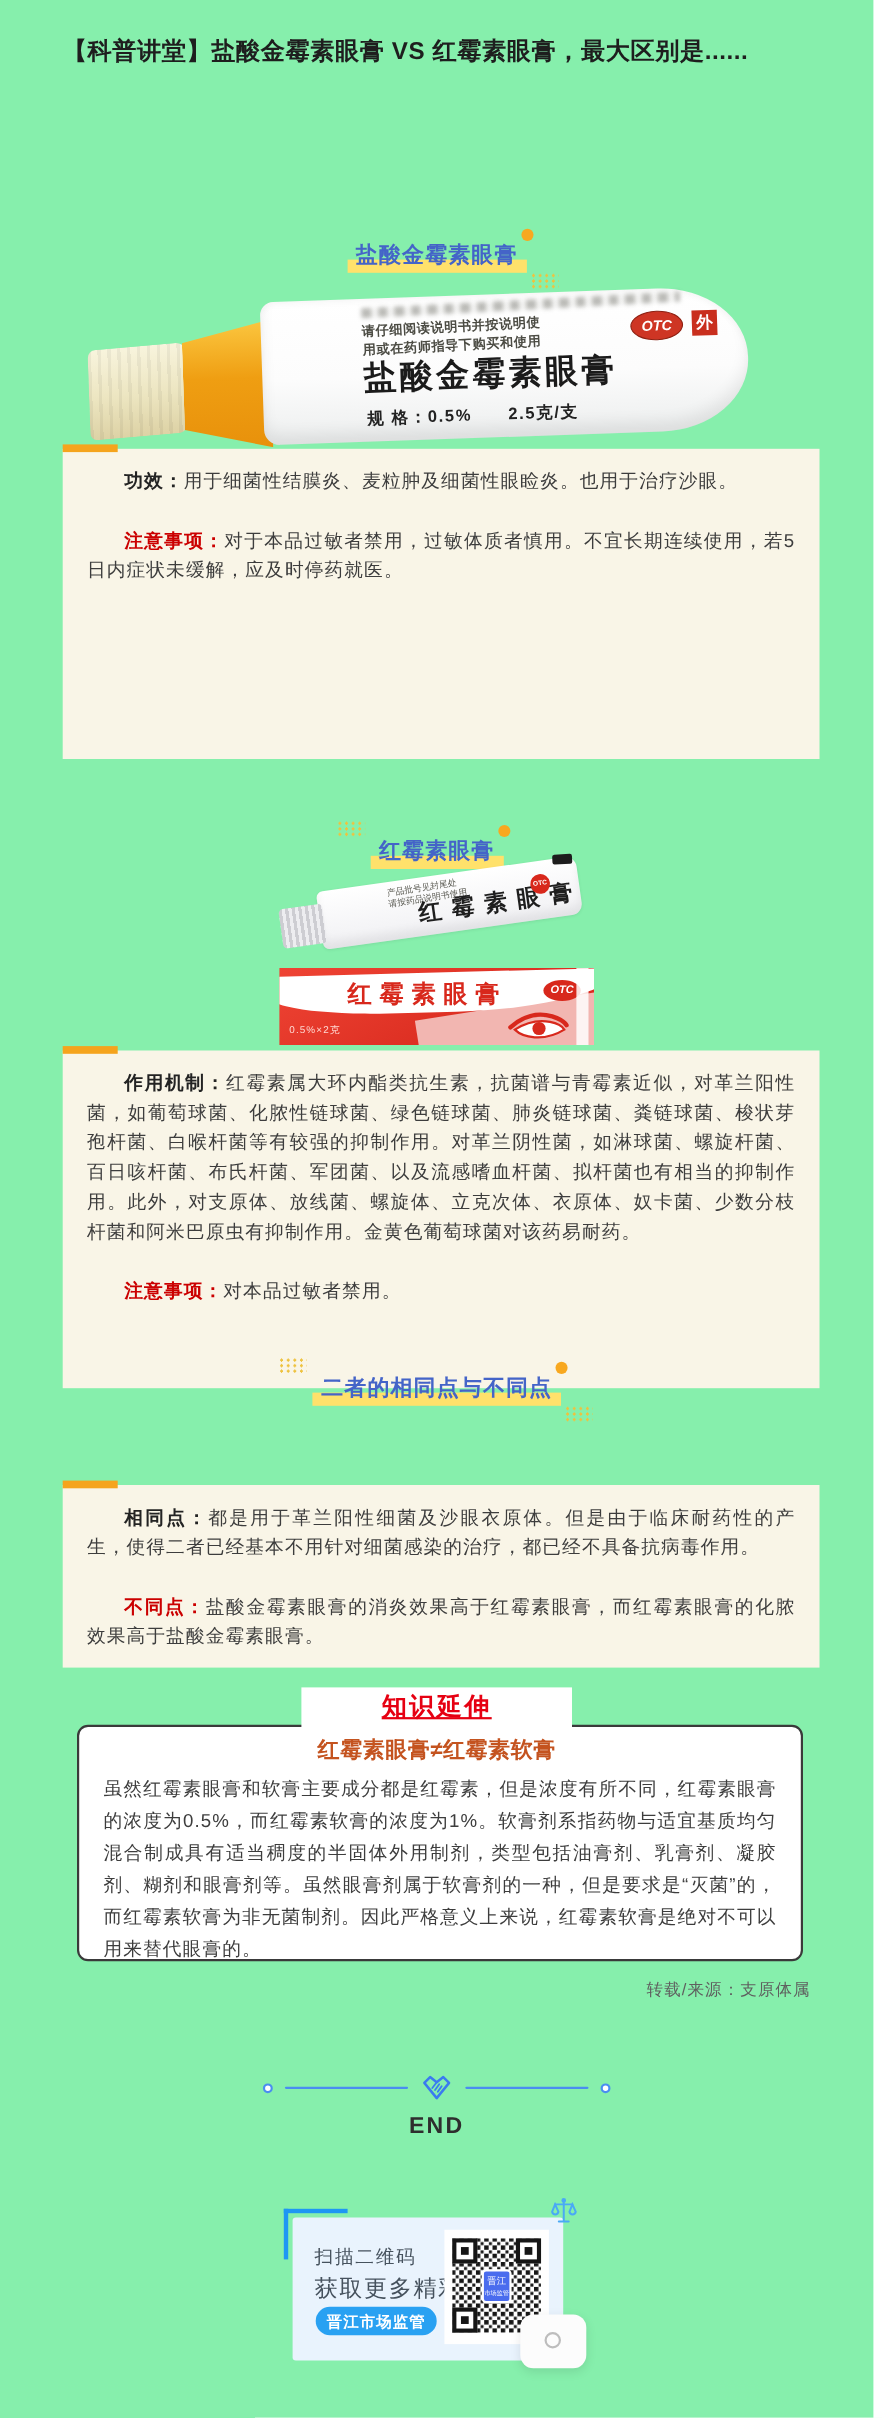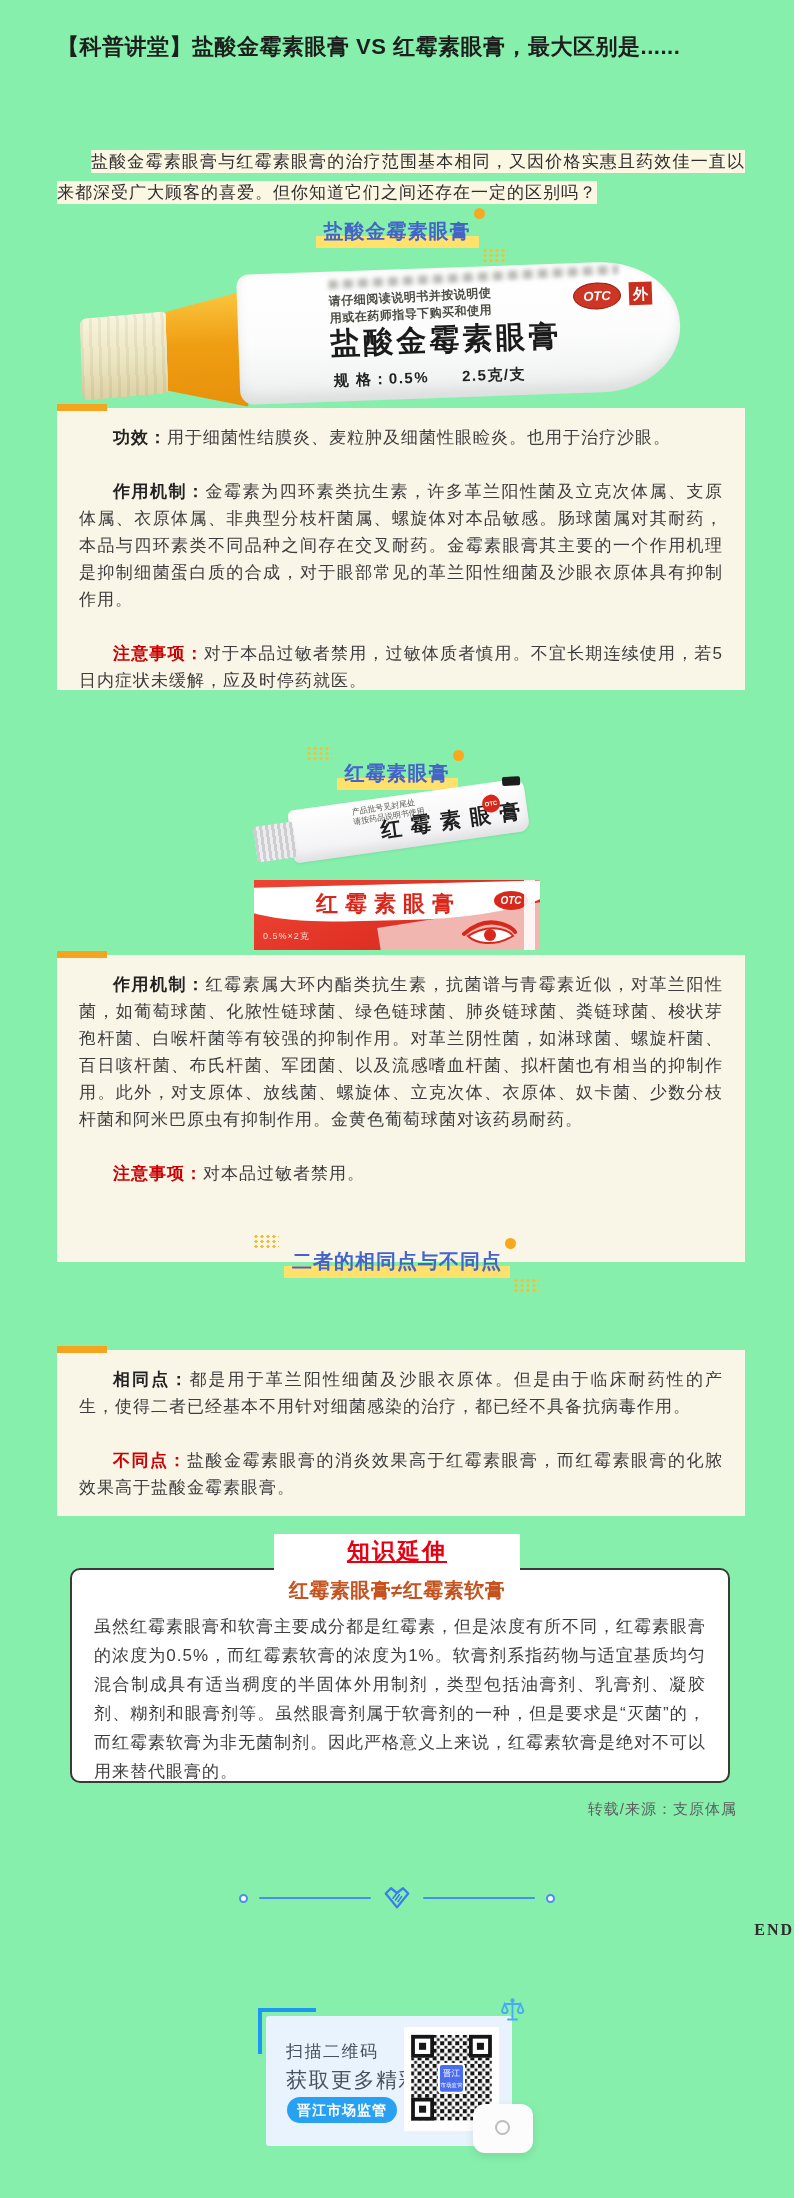--- a/index.html
+++ b/index.html
@@ -111,22 +111,22 @@
 
   
   .source{position:absolute;top:1800px;right:57px;font-size:15px;color:#5f5f5f;letter-spacing:1px;}
 
   
   .end-divider{position:absolute;top:1883px;left:0;width:100%;display:flex;align-items:center;
                justify-content:center;gap:11px;}
   .circ{width:9px;height:9px;border:2px solid #4a8df0;border-radius:50%;background:#fff;box-sizing:border-box;}
   .dline{width:112px;height:2px;background:#4a8df0;border-radius:1px;}
   .hs-icon{width:30px;height:30px;}
-  .end-label{position:absolute;top:1921px;left:0;width:100%;text-align:right;font-size:16px;
-             font-weight:700;color:#2e2e2e;letter-spacing:2px;font-family:Liberation Serif, serif;}
+  .end-label{position:absolute;top:1921px;left:0;width:100%;text-align:center;font-size:21px;
+             font-weight:700;color:#2e2e2e;letter-spacing:2px;font-family:Liberation Sans, sans-serif;}
 
   
   .f-bracket{position:absolute;left:258px;top:2008px;width:58px;height:46px;
              border-left:4px solid #1e97f3;border-top:4px solid #1e97f3;box-sizing:border-box;}
   .f-card{position:absolute;left:266px;top:2016px;width:246px;height:130px;background:#e9f3fd;
           border-radius:3px;}
   .scales{position:absolute;left:499px;top:1997px;width:27px;height:27px;}
   .f-line1{position:absolute;left:286px;top:2040px;font-size:17px;color:#46525e;letter-spacing:1.5px;}
   .f-line2{position:absolute;left:286px;top:2066px;font-size:21px;color:#46525e;letter-spacing:1.5px;}
   .f-btn{position:absolute;left:287px;top:2097px;width:110px;height:26px;border:none;cursor:pointer;
@@ -141,21 +141,20 @@
   .f-ring{position:absolute;left:22px;top:16px;width:15px;height:15px;border:2px solid #bdbdbd;
           border-radius:50%;box-sizing:border-box;}
 </style>
 </head>
 <body>
 
 <div class="page">
 
   <h1 class="art-title">【科普讲堂】盐酸金霉素眼膏 VS 红霉素眼膏，最大区别是......</h1>
 
-  <p class="intro"><span class="mark">盐酸金霉素眼膏与红霉素眼膏的治疗范围基本相同，又因价格实惠且药效佳一直以来都深受广大顾客的喜爱。但你知道它们之间还存在一定的区别吗？</span></p>
 
   <div class="sec-header" style="top:218px">
     <span class="hdr-inner">
       <span class="hdr-text">盐酸金霉素眼膏</span>
       <span class="orange-dot"></span>
       <span class="dots dots-br"></span>
     </span>
   </div>
 
   <div class="p1">
@@ -172,21 +171,20 @@
         <div class="p1-ext">外</div>
         <div class="p1-name">盐酸金霉素眼膏</div>
         <div class="p1-spec">规 格：0.5%　　2.5克/支</div>
       </div>
     </div>
   </div>
 
   <div class="info-box" style="top:408px;height:282px">
     <i class="accent-bar"></i>
     <p class="para"><b class="plabel">功效：</b><span>用于细菌性结膜炎、麦粒肿及细菌性眼睑炎。也用于治疗沙眼。</span></p>
-    <p class="para"><b class="plabel">作用机制：</b><span>金霉素为四环素类抗生素，许多革兰阳性菌及立克次体属、支原体属、衣原体属、非典型分枝杆菌属、螺旋体对本品敏感。肠球菌属对其耐药，本品与四环素类不同品种之间存在交叉耐药。金霉素眼膏其主要的一个作用机理是抑制细菌蛋白质的合成，对于眼部常见的革兰阳性细菌及沙眼衣原体具有抑制作用。</span></p>
     <p class="para"><b class="plabel red">注意事项：</b><span>对于本品过敏者禁用，过敏体质者慎用。不宜长期连续使用，若5日内症状未缓解，应及时停药就医。</span></p>
   </div>
 
   <div class="sec-header" style="top:760px">
     <span class="hdr-inner">
       <span class="dots dots-tl"></span>
       <span class="hdr-text">红霉素眼膏</span>
       <span class="orange-dot"></span>
       <span class="dots dots-br"></span>
     </span>

